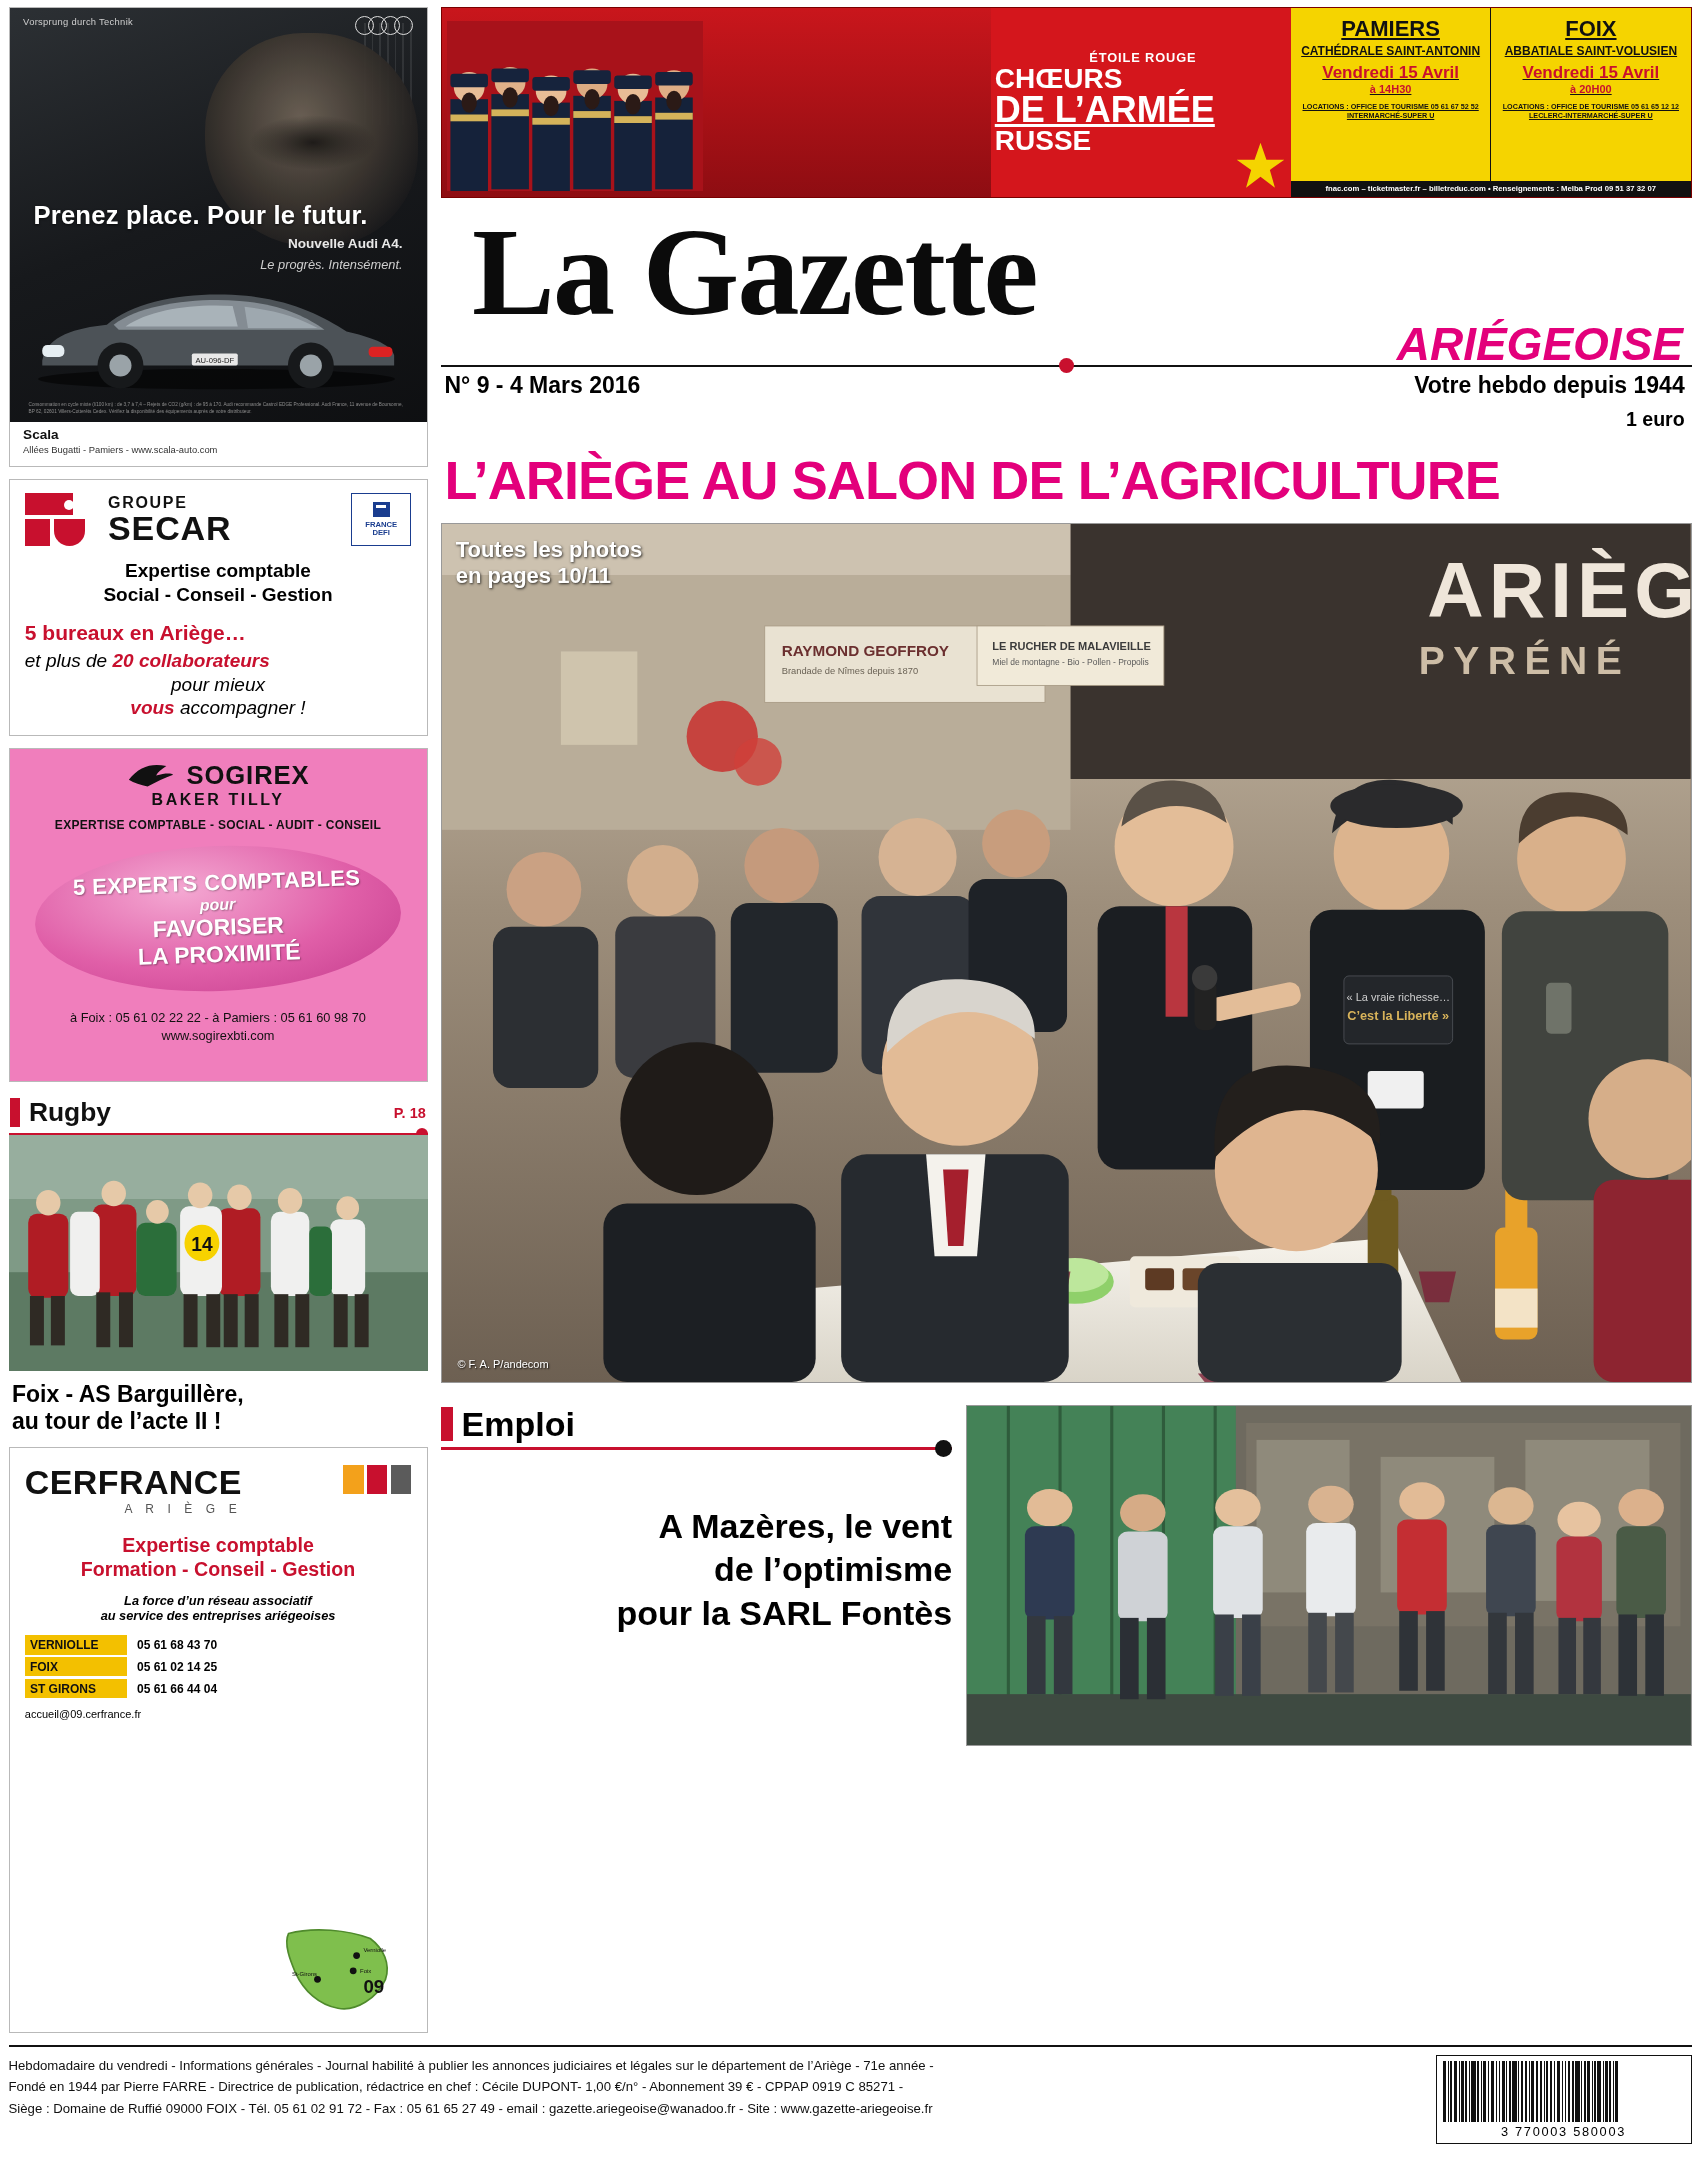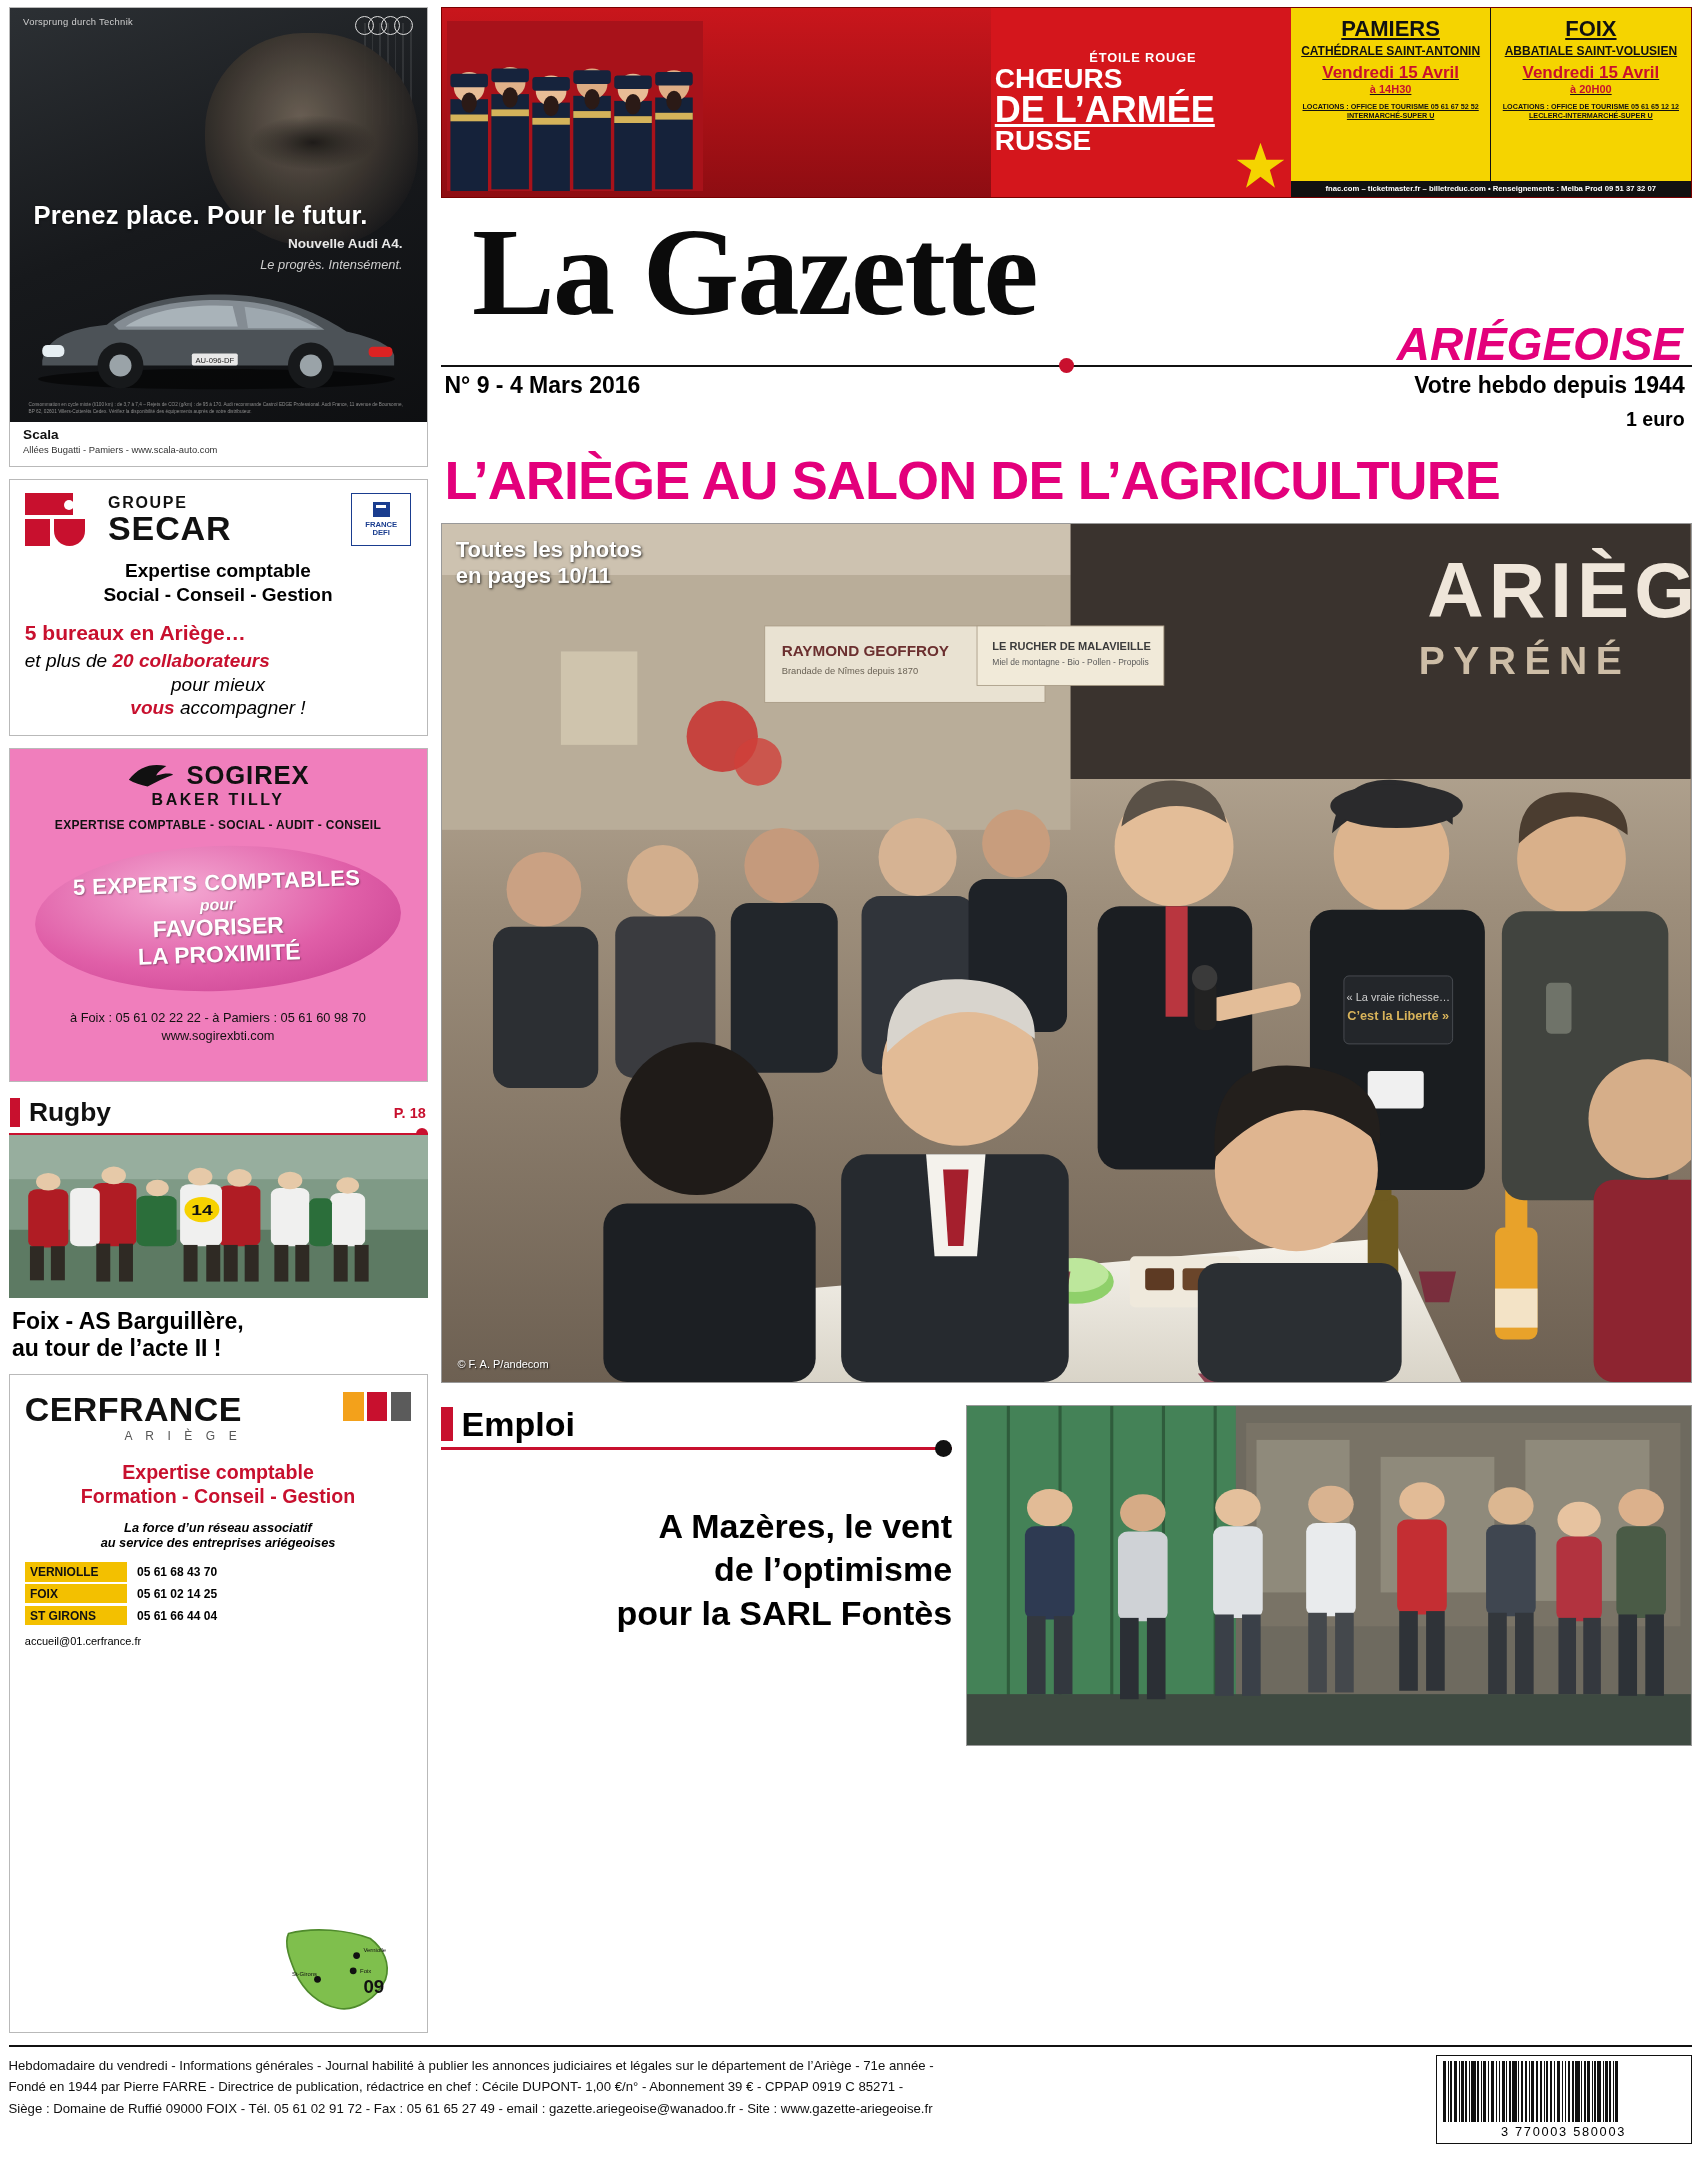--- a/index.html
+++ b/index.html
@@ -161,21 +161,21 @@
   .sog-foot2 { text-align:center; font-size: 12.8px; margin-top: 3.4px; }
 
   
   .teaser-head { display:flex; align-items:center; gap: 8.5px; padding: 3.4px 1.7px;}
   .teaser-bar { width: 10.2px; height: 29px; background:#c8102e; }
   .teaser-title { font-size: 26.4px; font-weight: bold; color:#111; }
   .teaser-page { margin-left:auto; font-size: 14.5px; font-weight: bold; color:#c8102e; }
   .teaser-rule { height: 1.7px; background: #c8102e; margin: 1.7px 0 0 0; position: relative;}
   .teaser-rule:after{ content:""; position:absolute; right:0; top:-5.1px; width:12px;height:12px;border-radius:50%;background:#c8102e;}
   .rugby-photo {
-    height: 163px; position: relative; overflow: hidden;
+    height: 236px; position: relative; overflow: hidden;
     background: linear-gradient(180deg,#9fb4a3 0%, #7d9b84 35%, #5d7a63 100%);
   }
   .rugby-caption { font-size: 23px; font-weight: bold; line-height: 1.18; padding: 10.2px 3.4px 0;}
 
   
   .cerfrance { padding: 17px 15.3px; }
   .cf-head { display:flex; align-items:flex-start; gap: 28px; }
   .cf-name { line-height:1; }
   .cf-name .t { font-size: 34px; font-weight: bold; letter-spacing: 0.4px; color:#111;}
   .cf-name .s { font-size: 12px; letter-spacing: 5.1px; color:#555; margin-top: 3.4px; text-align:right;}
@@ -478,21 +478,21 @@
           <div class="cf-row">
             <span class="city">FOIX</span>
             <span class="tel">05 61 02 14 25</span>
           </div>
           <div class="cf-row">
             <span class="city">ST GIRONS</span>
             <span class="tel">05 61 66 44 04</span>
           </div>
         </div>
 
-        <div class="cf-mail">accueil@01.cerfrance.fr</div>
+        <div class="cf-mail">accueil@09.cerfrance.fr</div>
 
         <svg class="cf-map" viewBox="0 0 160 110">
           <path d="M16 12 C46 4 86 8 112 18 C128 30 136 48 130 66 C120 88 96 104 74 100 C52 96 34 80 24 58 C18 44 10 24 16 12 Z" fill="#7fbf4d" stroke="#4f8a2c" stroke-width="2"></path>
           <circle cx="96" cy="38" r="4" fill="#111"></circle>
           <circle cx="92" cy="56" r="4" fill="#111"></circle>
           <circle cx="50" cy="66" r="4" fill="#111"></circle>
           <text x="104" y="34" font-size="7" fill="#111" font-family="Liberation Sans, sans-serif">Verniolle</text>
           <text x="100" y="58" font-size="7" fill="#111" font-family="Liberation Sans, sans-serif">Foix</text>
           <text x="20" y="62" font-size="7" fill="#111" font-family="Liberation Sans, sans-serif">St-Girons</text>
           <text x="104" y="82" font-size="22" font-weight="bold" fill="#111" font-family="Liberation Sans, sans-serif">09</text>

